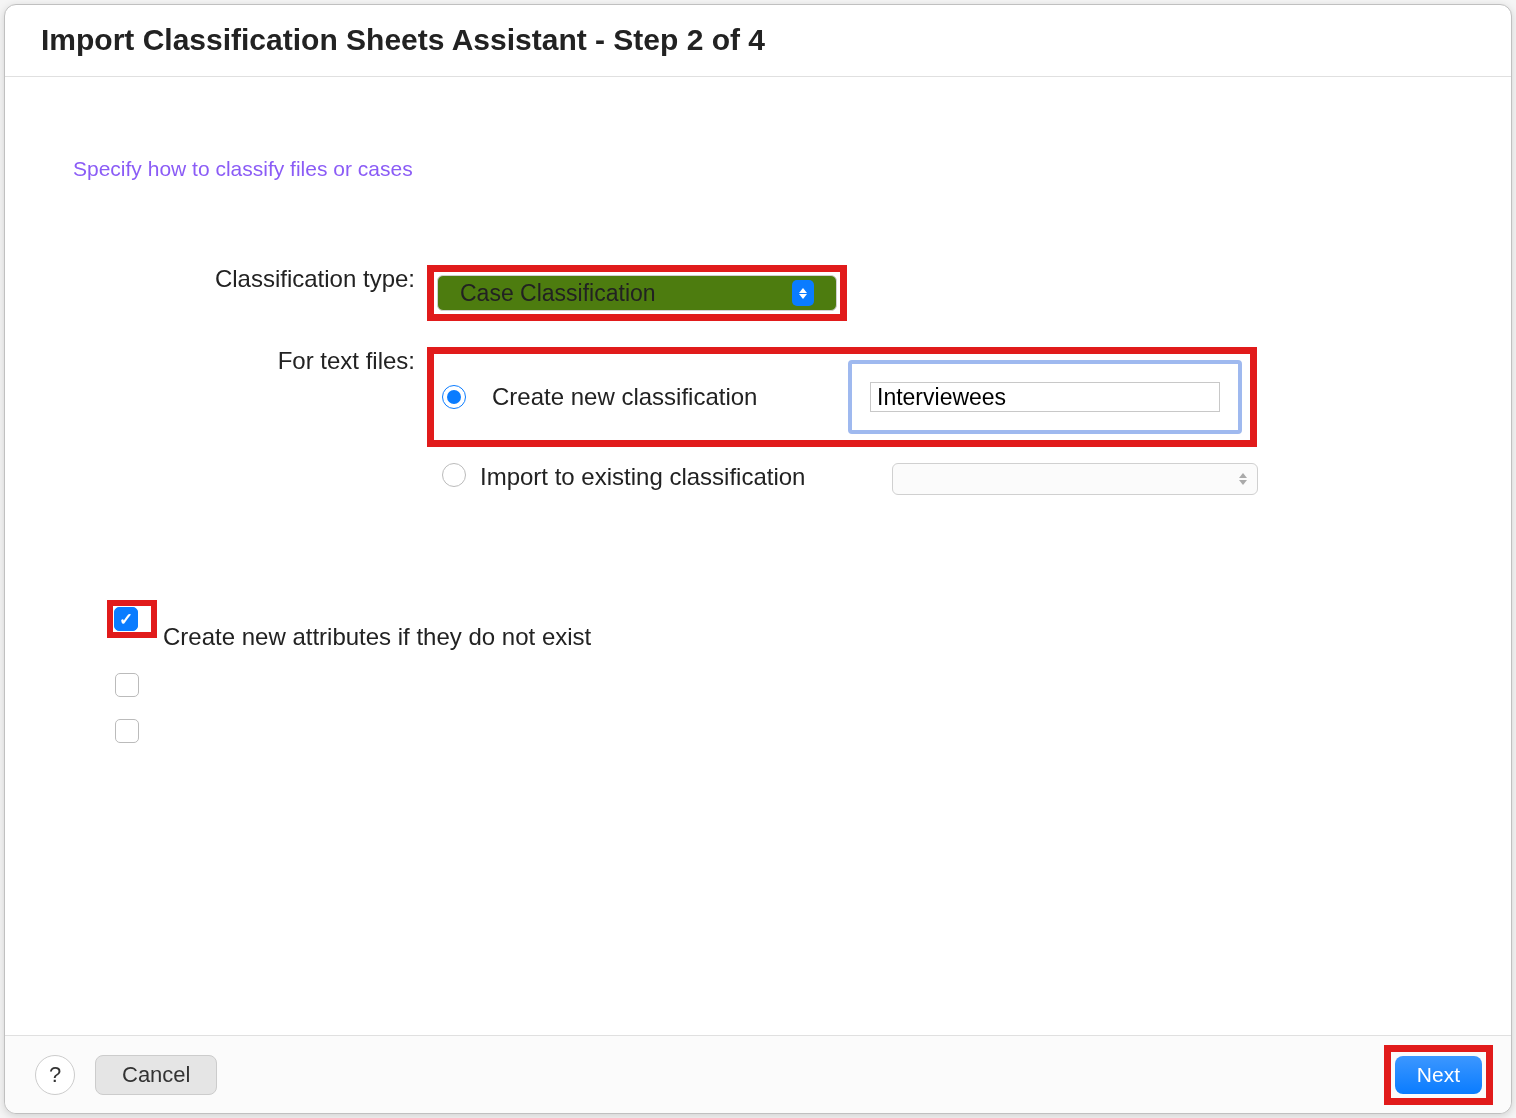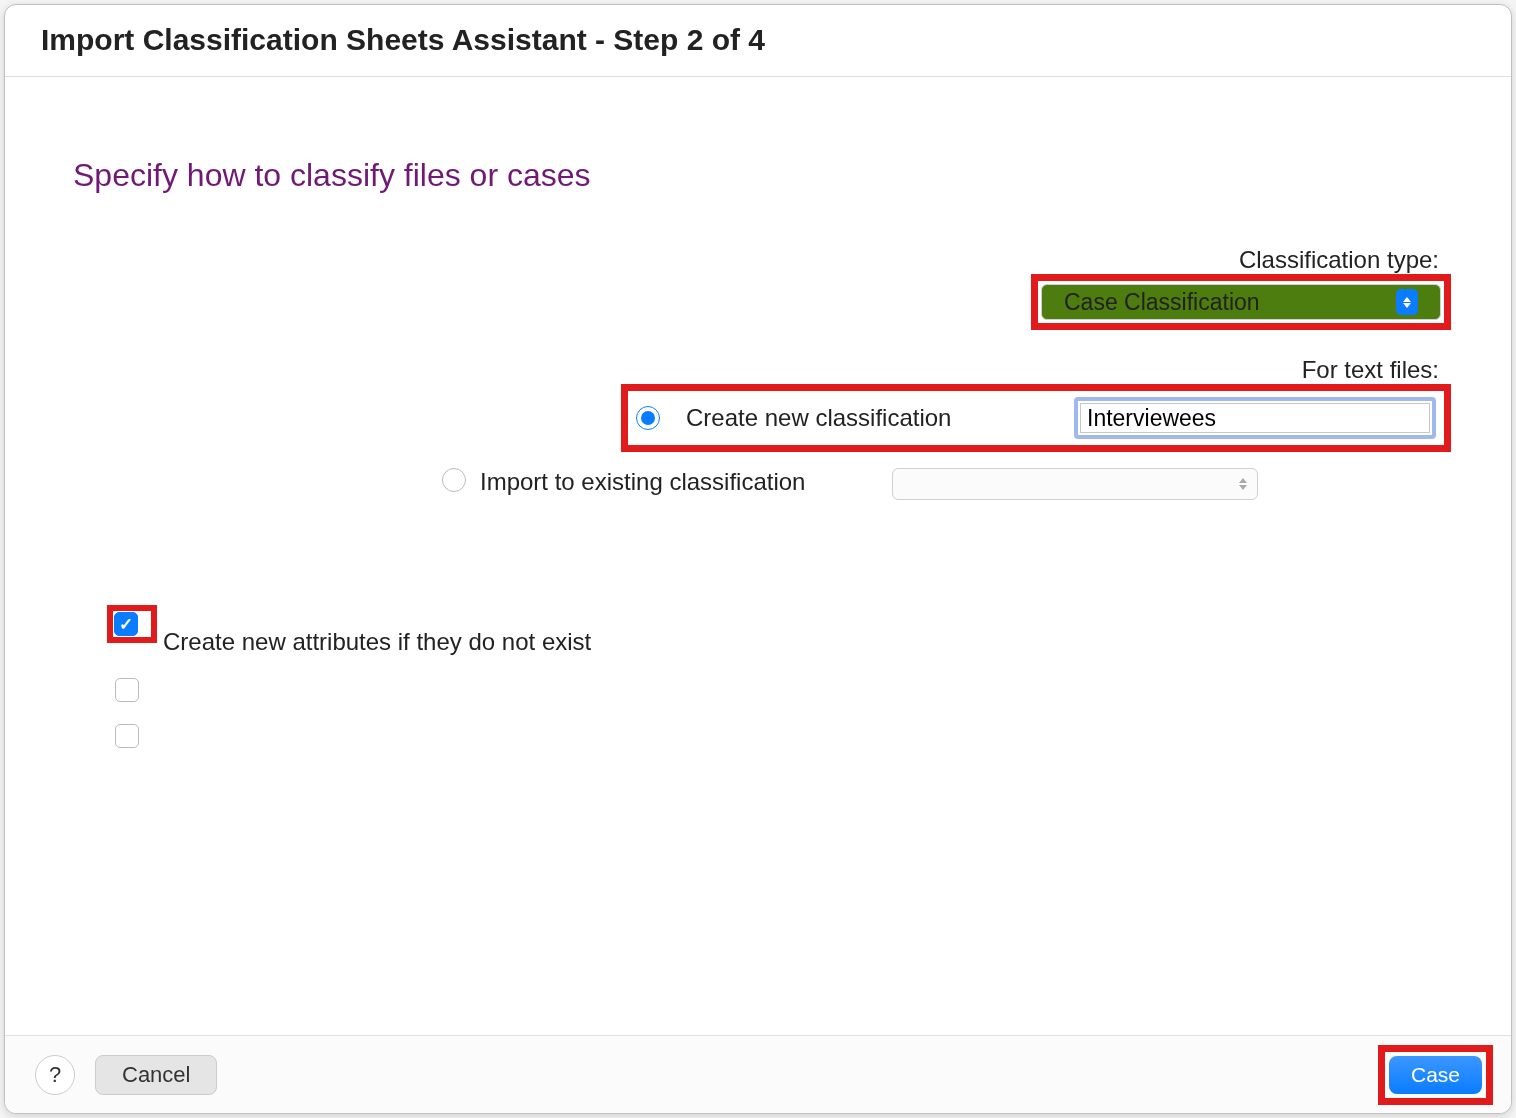--- a/index.html
+++ b/index.html
@@ -35,30 +35,29 @@
   .title {
     font-size: 30px;
     font-weight: 600;
     color: #222;
   }
   .content {
     flex: 1;
     padding: 80px 60px 20px 60px;
   }
   .instruction {
-    font-size: 32px;
-    color: #701a75;
-    margin-bottom: 52px;
+    font-size: 21px;
+    color: #8b5cf6;
+    margin-bottom: 84px;
     margin-left: 8px;
   }
   .form-row {
     display: flex;
-    align-items: flex-end;
+    align-items: flex-start;
     margin-bottom: 8px;
-    flex-direction: column;
   }
   .label-col {
     width: 362px;
     text-align: right;
     font-size: 24px;
     color: #222;
     padding-right: 12px;
   }
   .highlight-box {
     border: 7px solid #e11b1b;
@@ -136,21 +135,21 @@
     background: #0a7cff;
   }
   .radio-label {
     font-size: 24px;
     color: #222;
     width: 380px;
   }
   .text-input-focus {
     border: 4px solid #9fb9ef;
     border-radius: 4px;
-    padding: 2px;
+    padding: 18px;
   }
   .text-input {
     height: 30px;
     width: 350px;
     border: 1px solid #c8c8c8;
     background: #fff;
     font-size: 23px;
     padding: 2px 6px;
     outline: none;
   }
@@ -340,16 +339,16 @@
     </div>
   </div>
 
   <div class="footer">
     <div class="help-btn">
       <span>?</span>
     </div>
     <button class="cancel-btn">Cancel</button>
     <div class="spacer"></div>
     <div class="next-highlight">
-      <button class="next-btn">Case</button>
+      <button class="next-btn">Next</button>
     </div>
   </div>
 </div>
 
 </body></html>

